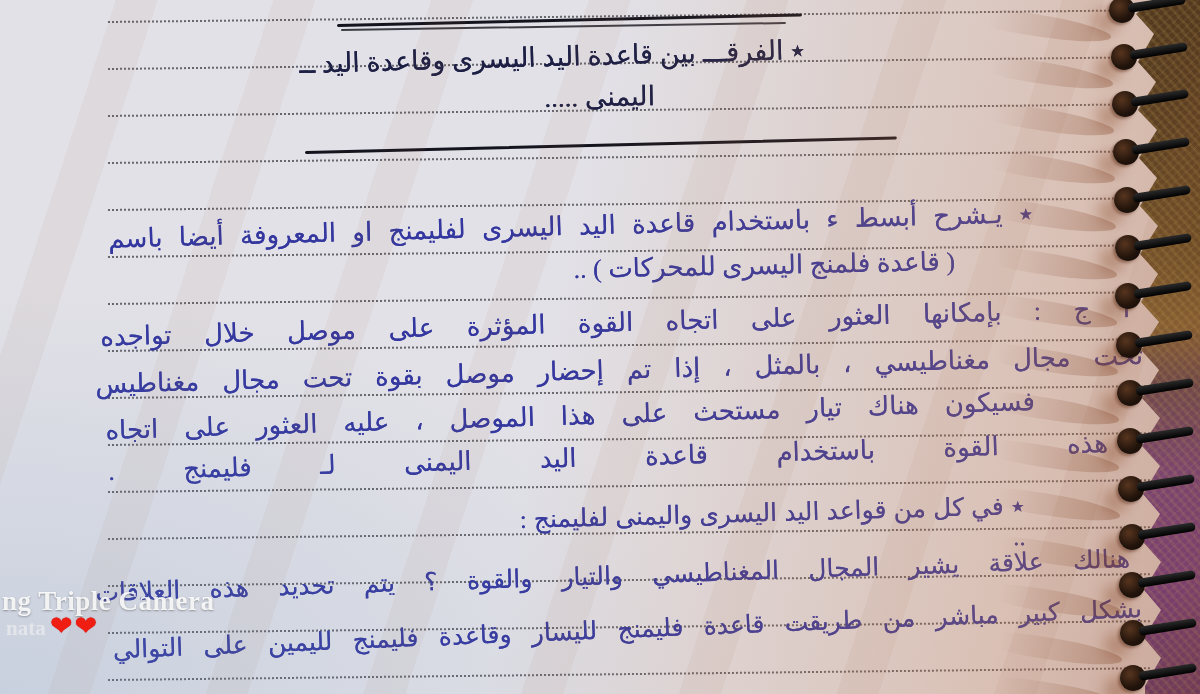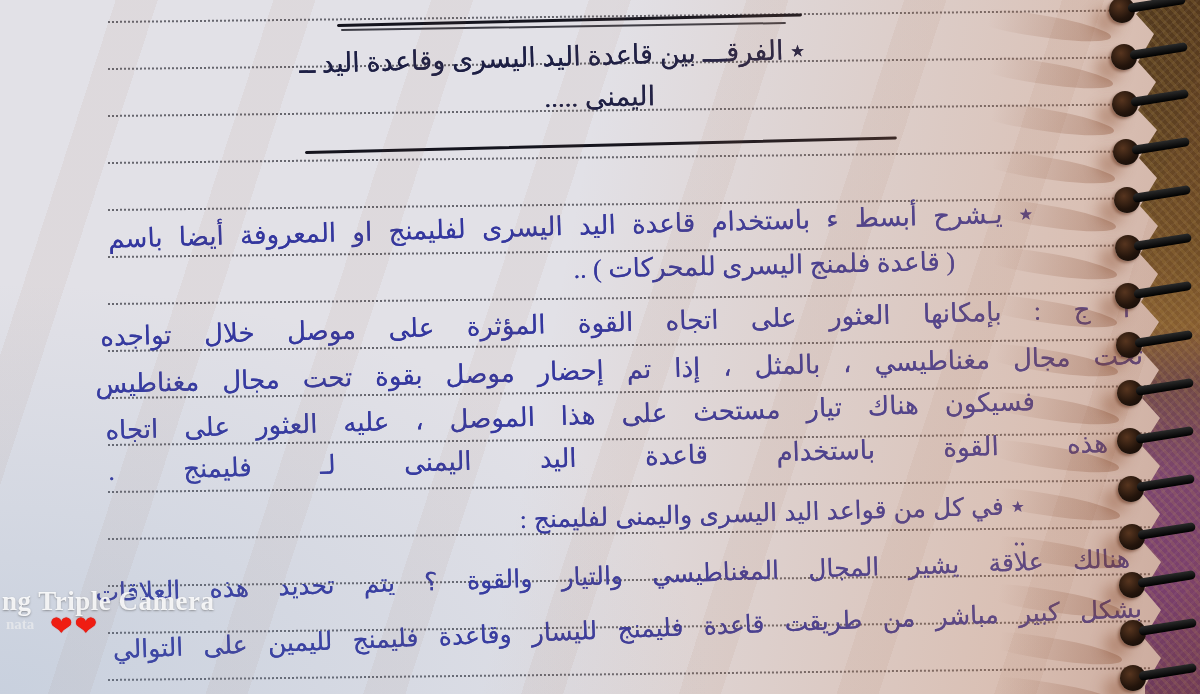--- a/index.html
+++ b/index.html
@@ -62,21 +62,21 @@
     background:linear-gradient(180deg,#2b2b2b,#000); transform:rotate(-9deg); transform-origin:left center;
   }
   .ring .shadow-streak{
     position:absolute; left:-165px; top:4px; width:155px; height:22px; border-radius:50%;
     background:linear-gradient(to left, rgba(125,62,32,0.30), rgba(0,0,0,0) 80%);
     transform:rotate(9deg);
   }
   
   .wm{ position:absolute; z-index:8; color:rgba(255,255,255,0.88); font-weight:bold; }
   .wm1{ left:2px; top:586px; font-size:27px; letter-spacing:0.5px; text-shadow:0 1px 2px rgba(80,80,80,0.5); }
-  .wm2{ left:6px; top:616px; font-size:15px; color:rgba(240,240,240,0.62); font-weight:bold; }
+  .wm2{ left:6px; top:616px; font-size:21px; color:rgba(240,240,240,0.62); font-weight:bold; }
   .hearts{ position:absolute; left:50px; top:610px; z-index:8; color:#ef1d12; font-size:27px; letter-spacing:2px; text-shadow:0 0 1px #b00; font-weight:normal; }
 </style>
 </head>
 <body>
 
 <div id="photo">
 
   <div class="fabric"></div>
 
   <div class="paper">

